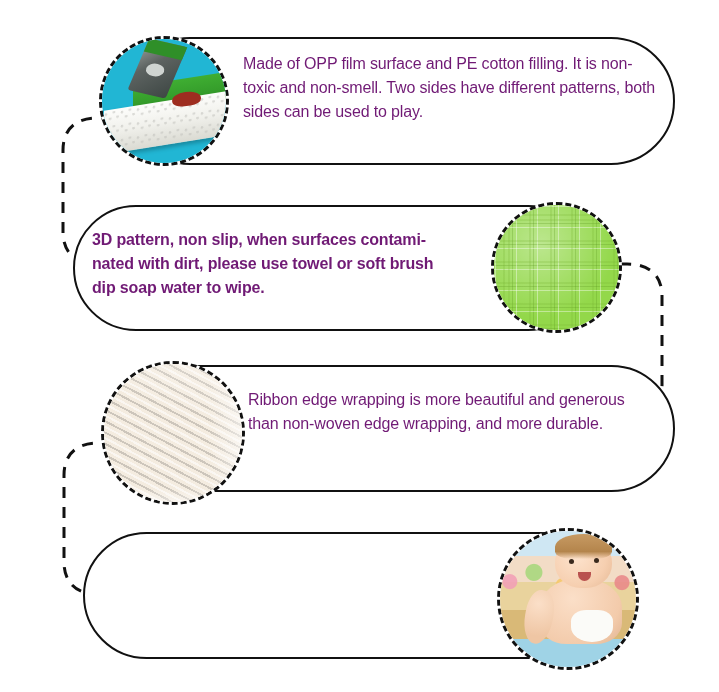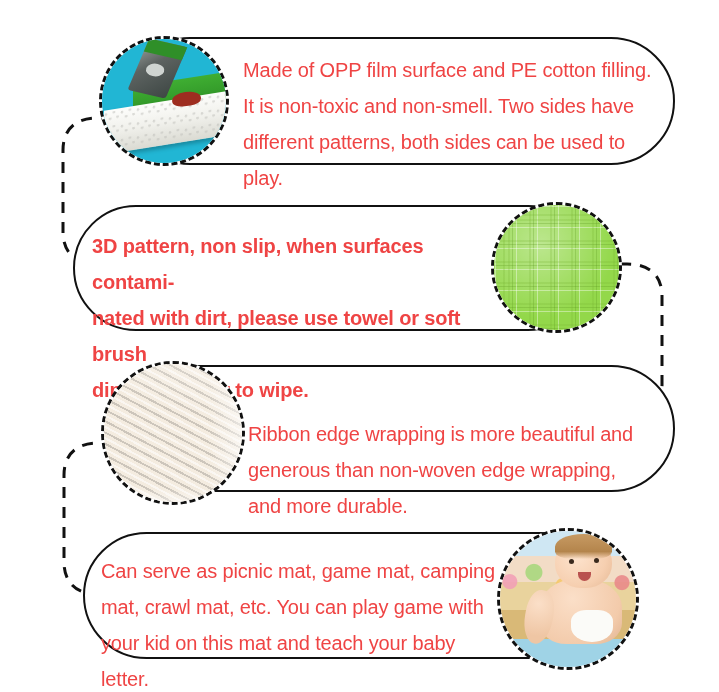--- a/index.html
+++ b/index.html
@@ -45,23 +45,23 @@
     box-sizing: border-box;
     background: #ffffff;
     border: 2.5px solid #111111;
     border-radius: 999px;
   }
 
   
   .panel-text {
     position: absolute;
     z-index: 4;
-    color: #ef4444;
-    font-size: 20px;
-    line-height: 36px;
+    color: #701a75;
+    font-size: 16px;
+    line-height: 24px;
     letter-spacing: -0.15px;
     white-space: pre-line;
   }
 
   
   .photo {
     position: absolute;
     z-index: 5;
     border-radius: 50%;
     border: 3px dashed #111111;
@@ -296,32 +296,31 @@
   <div class="panel-text" style="left:92px; top:228px; width:402px;font-weight:bold;">3D pattern, non slip, when surfaces contami-
 nated with dirt, please use towel or soft brush
 dip soap water to wipe.</div>
 
   <div class="panel" style="left:130px; top:365px; width:545px; height:127px;"></div>
 
   <div class="photo" style="left:101px; top:361px; width:144px; height:144px;">
     <div class="art art-ribbon"></div>
   </div>
 
-  <div class="panel-text" style="left:248px; top:388px; width:406px;margin-top:28px;">Ribbon edge wrapping is more beautiful and generous than non-woven edge wrapping, and more durable.</div>
+  <div class="panel-text" style="left:248px; top:388px; width:406px;">Ribbon edge wrapping is more beautiful and generous than non-woven edge wrapping, and more durable.</div>
 
   <div class="panel" style="left:83px; top:532px; width:521px; height:127px;"></div>
 
   <div class="photo" style="left:497px; top:528px; width:142px; height:142px;">
     <div class="art art-baby">
       <div class="baby-arm"></div>
       <div class="baby-body"></div>
       <div class="baby-diaper"></div>
       <div class="baby-head"></div>
       <div class="baby-hair"></div>
       <div class="baby-eye l"></div>
       <div class="baby-eye r"></div>
       <div class="baby-mouth"></div>
     </div>
   </div>
 
-  <div class="panel-text" style="left:101px; top:553px; width:402px;">Can serve as picnic mat, game mat, camping mat, crawl mat, etc. You can play game with your kid on this mat and teach your baby letter.</div>
 
 </div>
 
 </body></html>

